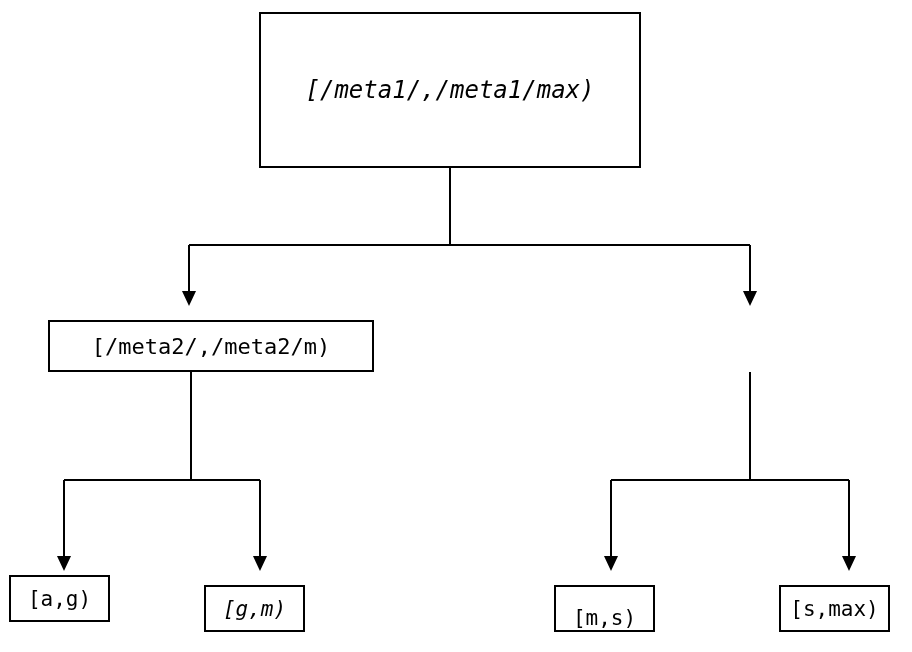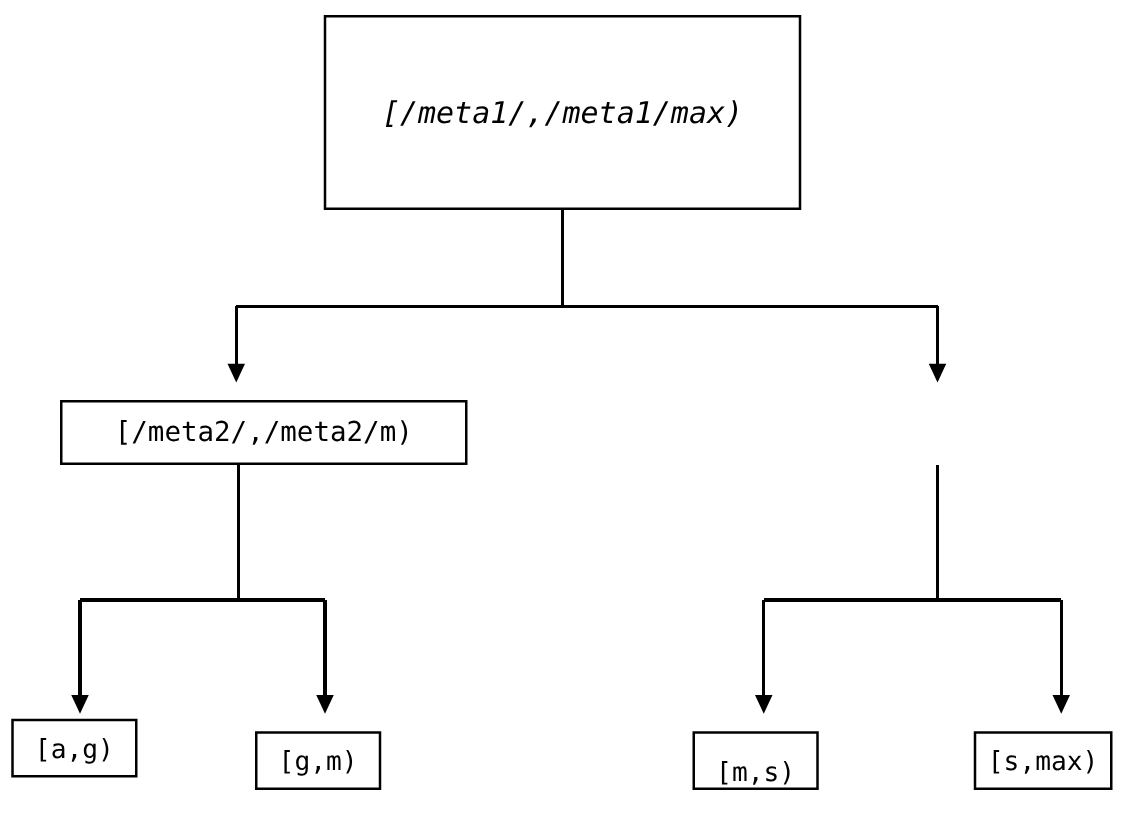--- a/index.html
+++ b/index.html
@@ -77,20 +77,21 @@
     left: 9px;
     top: 575px;
     width: 101px;
     height: 47px;
   }
   #node-leaf-gm {
     left: 204px;
     top: 585px;
     width: 101px;
     height: 47px;
+    font-style: italic;
   }
   #node-leaf-ms {
     left: 554px;
     top: 585px;
     width: 101px;
     height: 47px;
     align-items: flex-end;
   }
   #node-leaf-smax {
     left: 779px;

